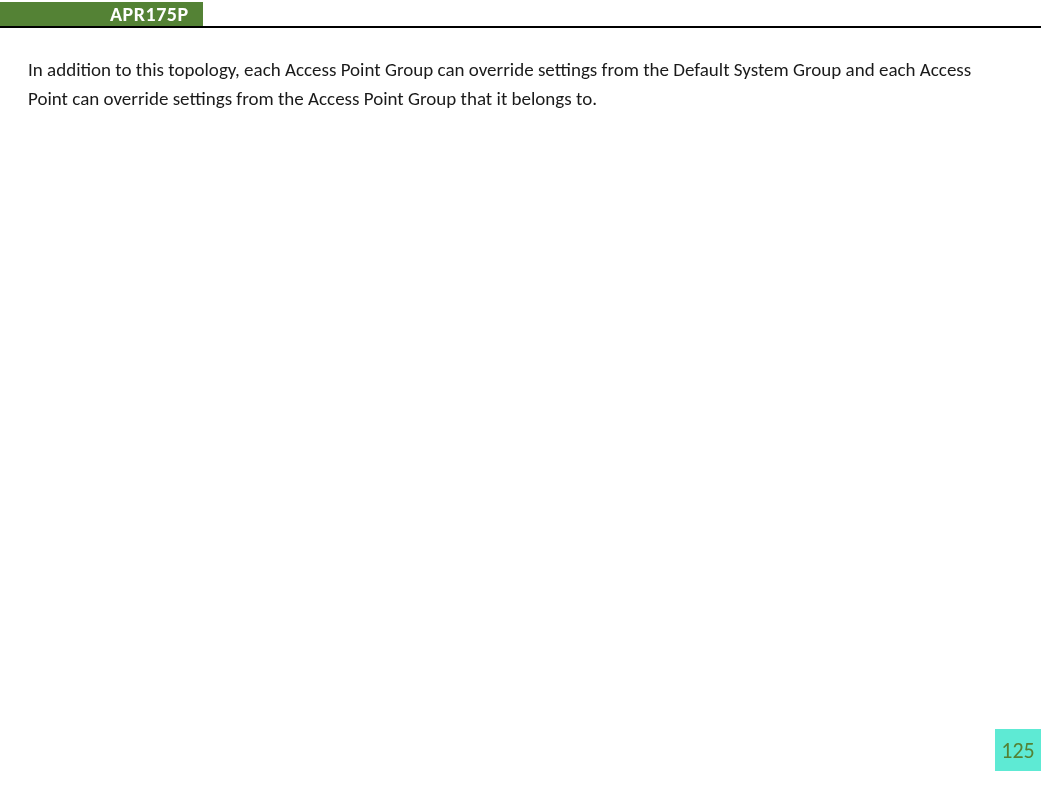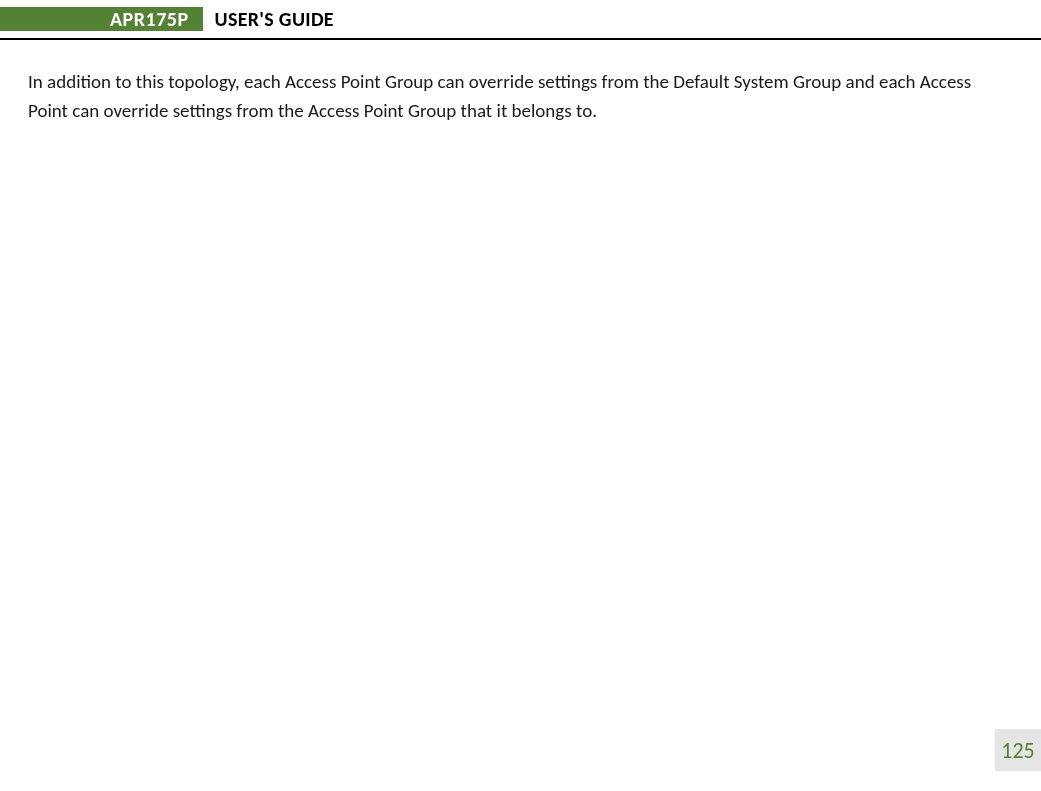--- a/index.html
+++ b/index.html
@@ -10,23 +10,23 @@
     body {
       width: 1041px;
       height: 791px;
       background: #ffffff;
       font-family: Calibri, "Segoe UI", Arial, sans-serif;
       position: relative;
       overflow: hidden;
     }
     .header {
       display: flex;
-      align-items: center;
+      align-items: flex-end;
       border-bottom: 2px solid #000000;
-      height: 40px;
+      height: 28px;
     }
     .header-badge {
       background: #548235;
       color: #ffffff;
       font-weight: bold;
       font-size: 20px;
       padding: 0 14px 0 110px;
       display: flex;
       align-items: center;
       letter-spacing: 0.5px;
@@ -46,41 +46,40 @@
     .para {
       color: #1a1a1a;
       font-size: 19px;
       line-height: 1.5;
       margin-bottom: 20px;
     }
     .page-number-box {
       position: absolute;
       right: 0;
       bottom: 20px;
-      background: #e5e5e5;
+      background: #5eead4;
       width: 46px;
       height: 42px;
       display: flex;
       align-items: center;
       justify-content: center;
     }
     .page-number {
       color: #548235;
       font-size: 22px;
       font-weight: 400;
     }
   </style>
 </head>
 <body>
 
 <div class="header">
   <div class="header-badge">
     <span>APR175P</span>
   </div>
-  <div class="header-title">USER'S GUIDE</div>
 </div>
 
 <div class="content">
   <p class="para">In addition to this topology, each Access Point Group can override settings from the Default System Group and each Access Point can override settings from the Access Point Group that it belongs to.</p>
 </div>
 
 <div class="page-number-box">
   <span class="page-number">125</span>
 </div>
 

